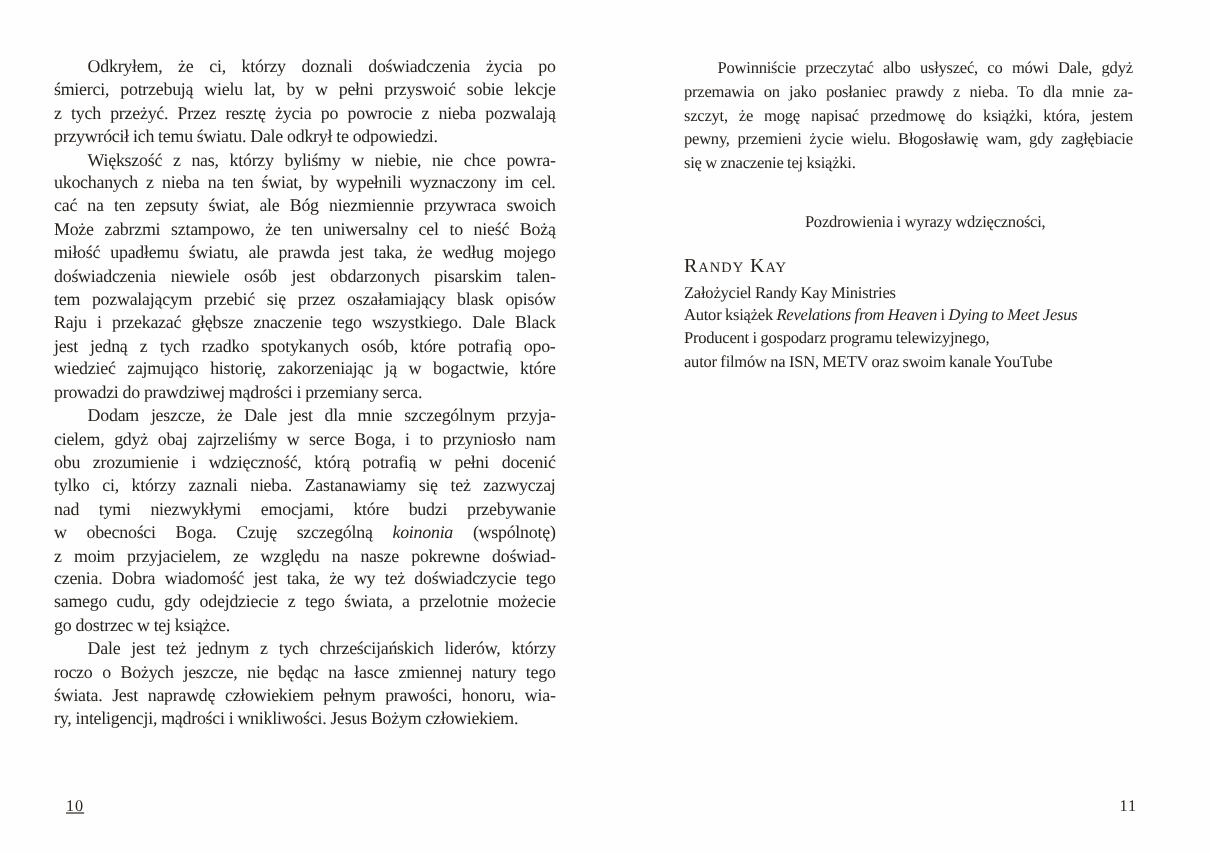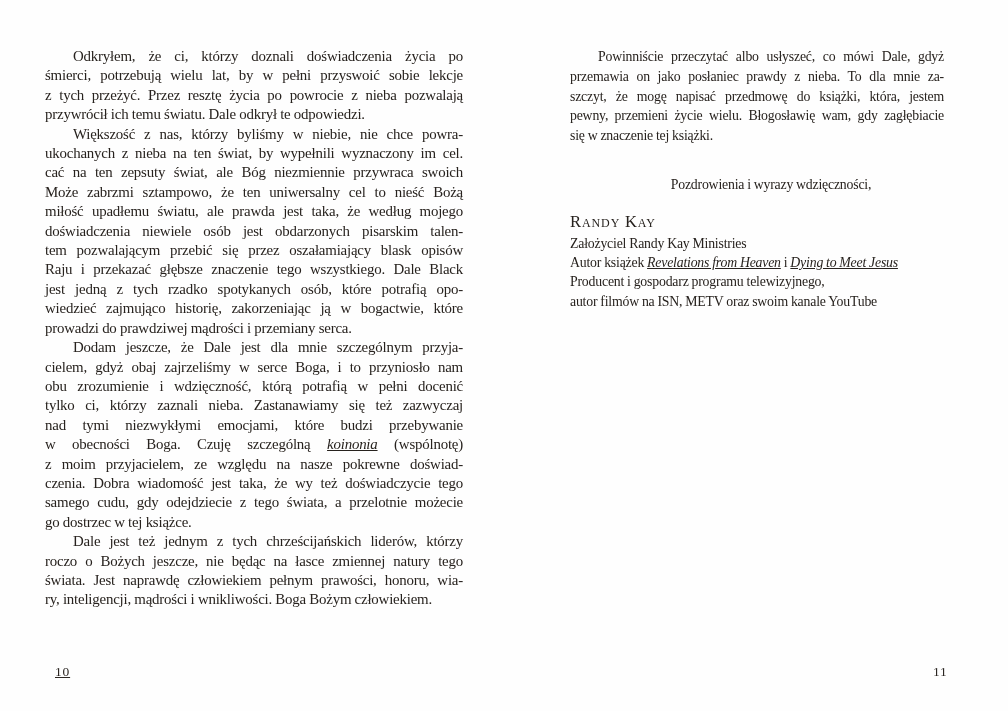--- a/index.html
+++ b/index.html
@@ -70,21 +70,21 @@
     line-height: 19.3px;
   }
   .pagenum {
     position: absolute;
     font-size: 13.5px;
     letter-spacing: 0.8px;
     color: #2b2622;
   }
   .pagenum-left { left: 55px;  top: 664px; text-decoration: underline; }
   .pagenum-right { left: 933px; top: 664px; }
-  i { font-style: italic; text-decoration: underline; }
+  i { font-style: italic; }
 </style>
 </head>
 <body>
 
 <div class="spread">
 
   <div class="page page-left">
     <div class="para">
         <div class="line indent just">Odkryłem, że ci, którzy doznali doświadczenia życia po</div>
         <div class="line just">śmierci, potrzebują wielu lat, by w pełni przyswoić sobie lekcje</div>
@@ -113,21 +113,21 @@
         <div class="line just">w obecności Boga. Czuję szczególną <i>koinonia</i> (wspólnotę)</div>
         <div class="line just">z moim przyjacielem, ze względu na nasze pokrewne doświad-</div>
         <div class="line just">czenia. Dobra wiadomość jest taka, że wy też doświadczycie tego</div>
         <div class="line just">samego cudu, gdy odejdziecie z tego świata, a przelotnie możecie</div>
         <div class="line">go dostrzec w tej książce.</div>
       </div>
     <div class="para">
         <div class="line indent just">Dale jest też jednym z tych chrześcijańskich liderów, którzy</div>
         <div class="line just">roczo o Bożych jeszcze, nie będąc na łasce zmiennej natury tego</div>
         <div class="line just">świata. Jest naprawdę człowiekiem pełnym prawości, honoru, wia-</div>
-        <div class="line">ry, inteligencji, mądrości i wnikliwości. Boga Bożym człowiekiem.</div>
+        <div class="line">ry, inteligencji, mądrości i wnikliwości. Jesus Bożym człowiekiem.</div>
       </div>
   </div>
 
   <div class="page page-right">
     <div class="para">
         <div class="line indent just">Powinniście przeczytać albo usłyszeć, co mówi Dale, gdyż</div>
         <div class="line just">przemawia on jako posłaniec prawdy z nieba. To dla mnie za-</div>
         <div class="line just">szczyt, że mogę napisać przedmowę do książki, która, jestem</div>
         <div class="line just">pewny, przemieni życie wielu. Błogosławię wam, gdy zagłębiacie</div>
         <div class="line">się w znaczenie tej książki.</div>

